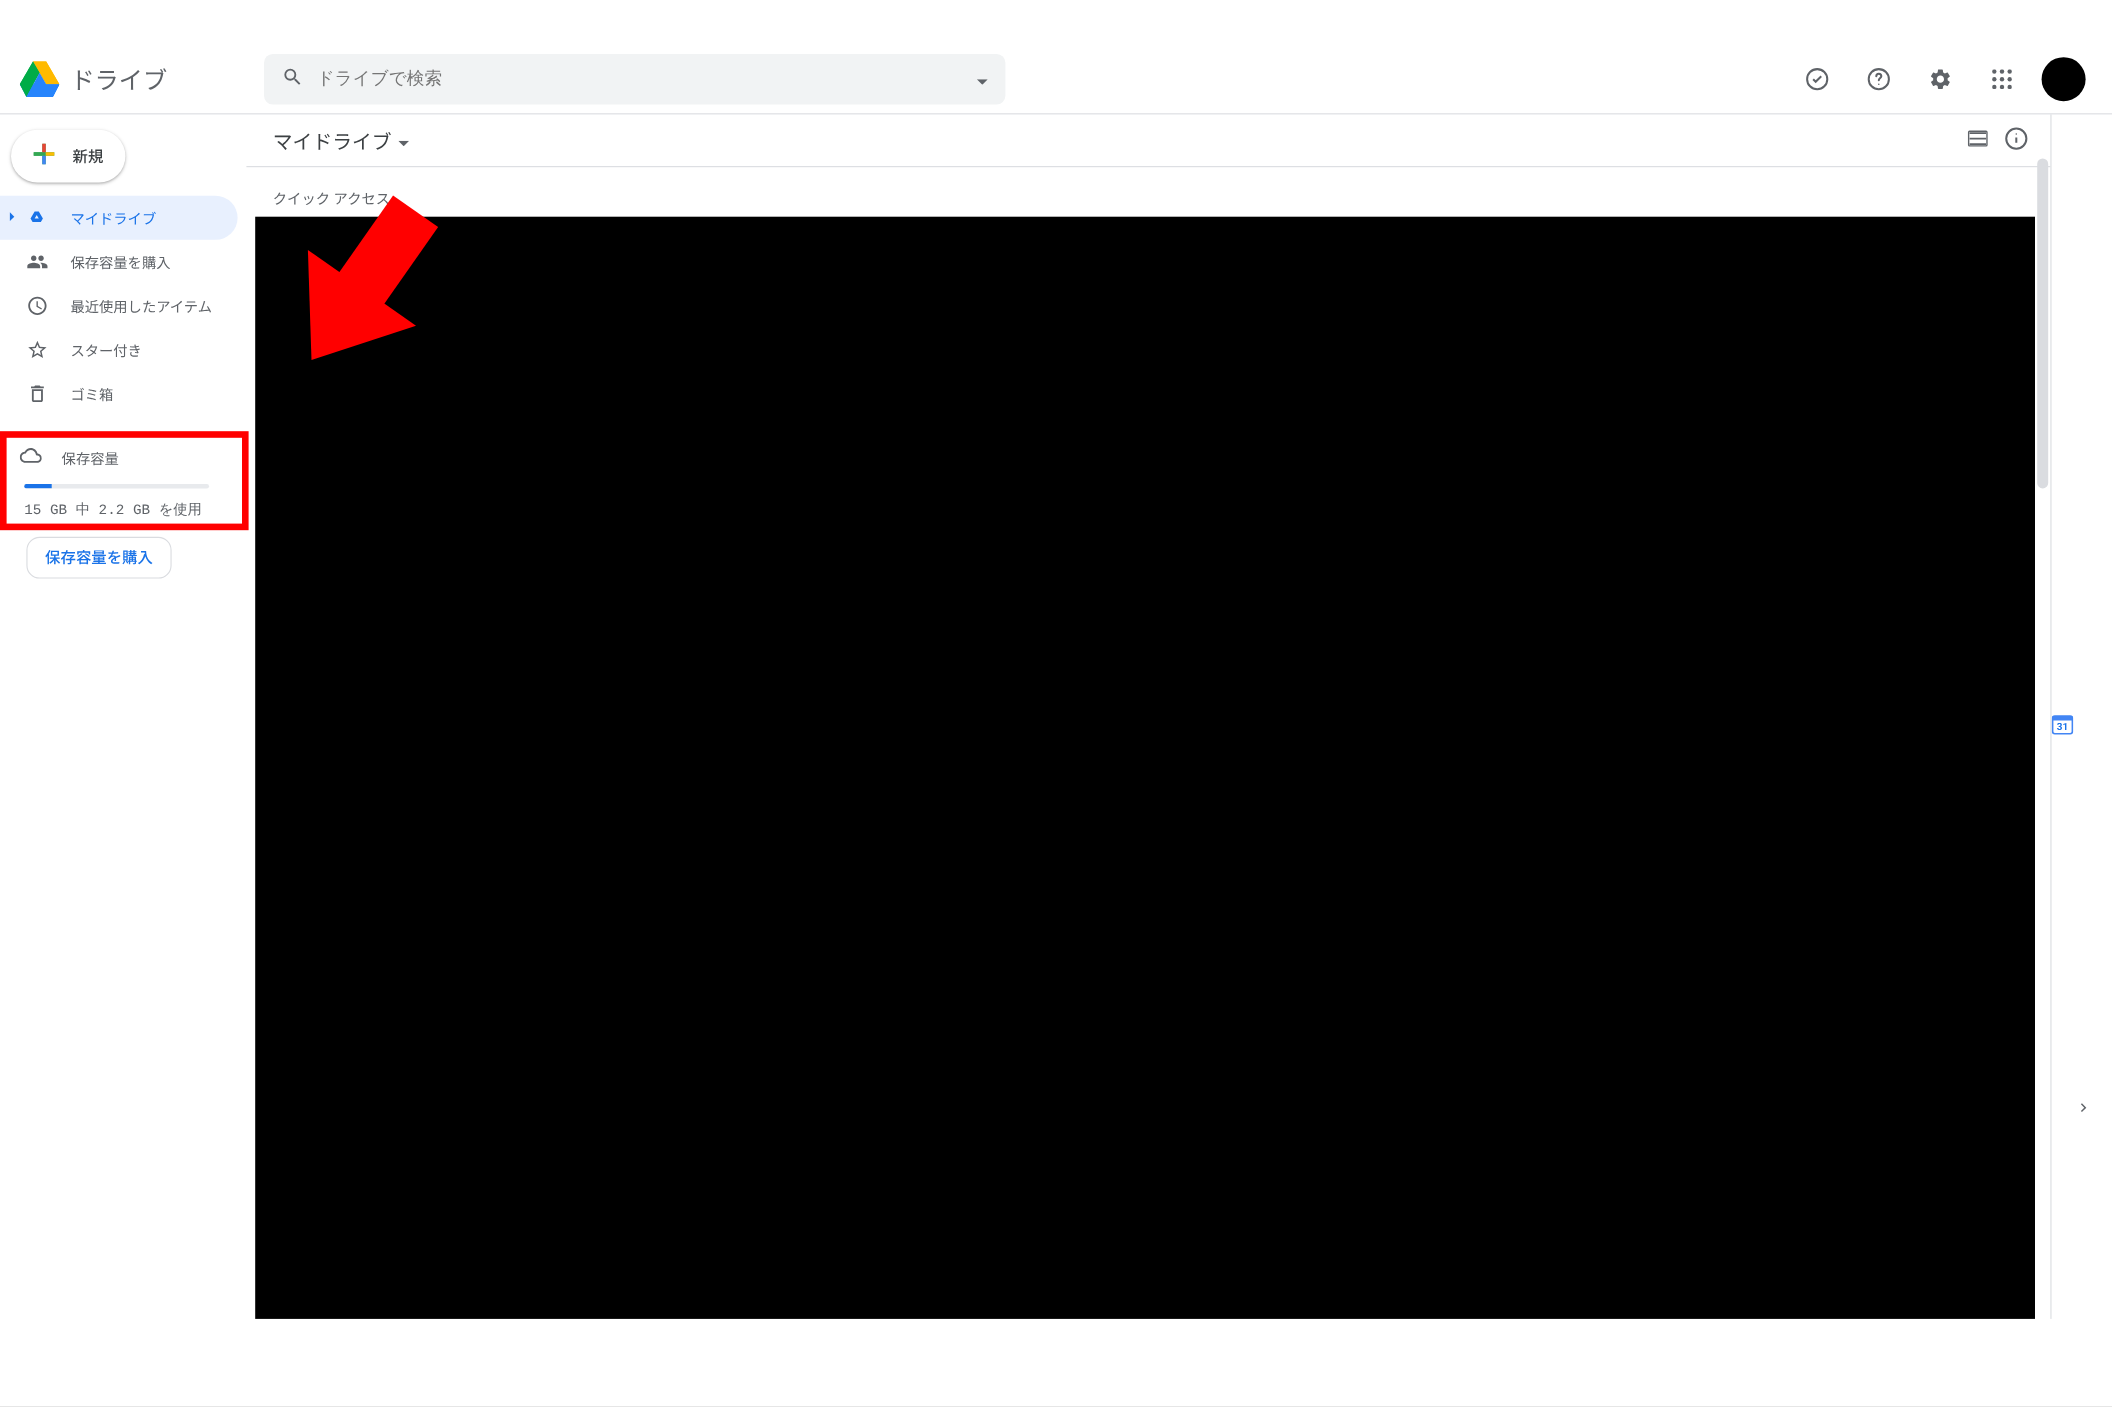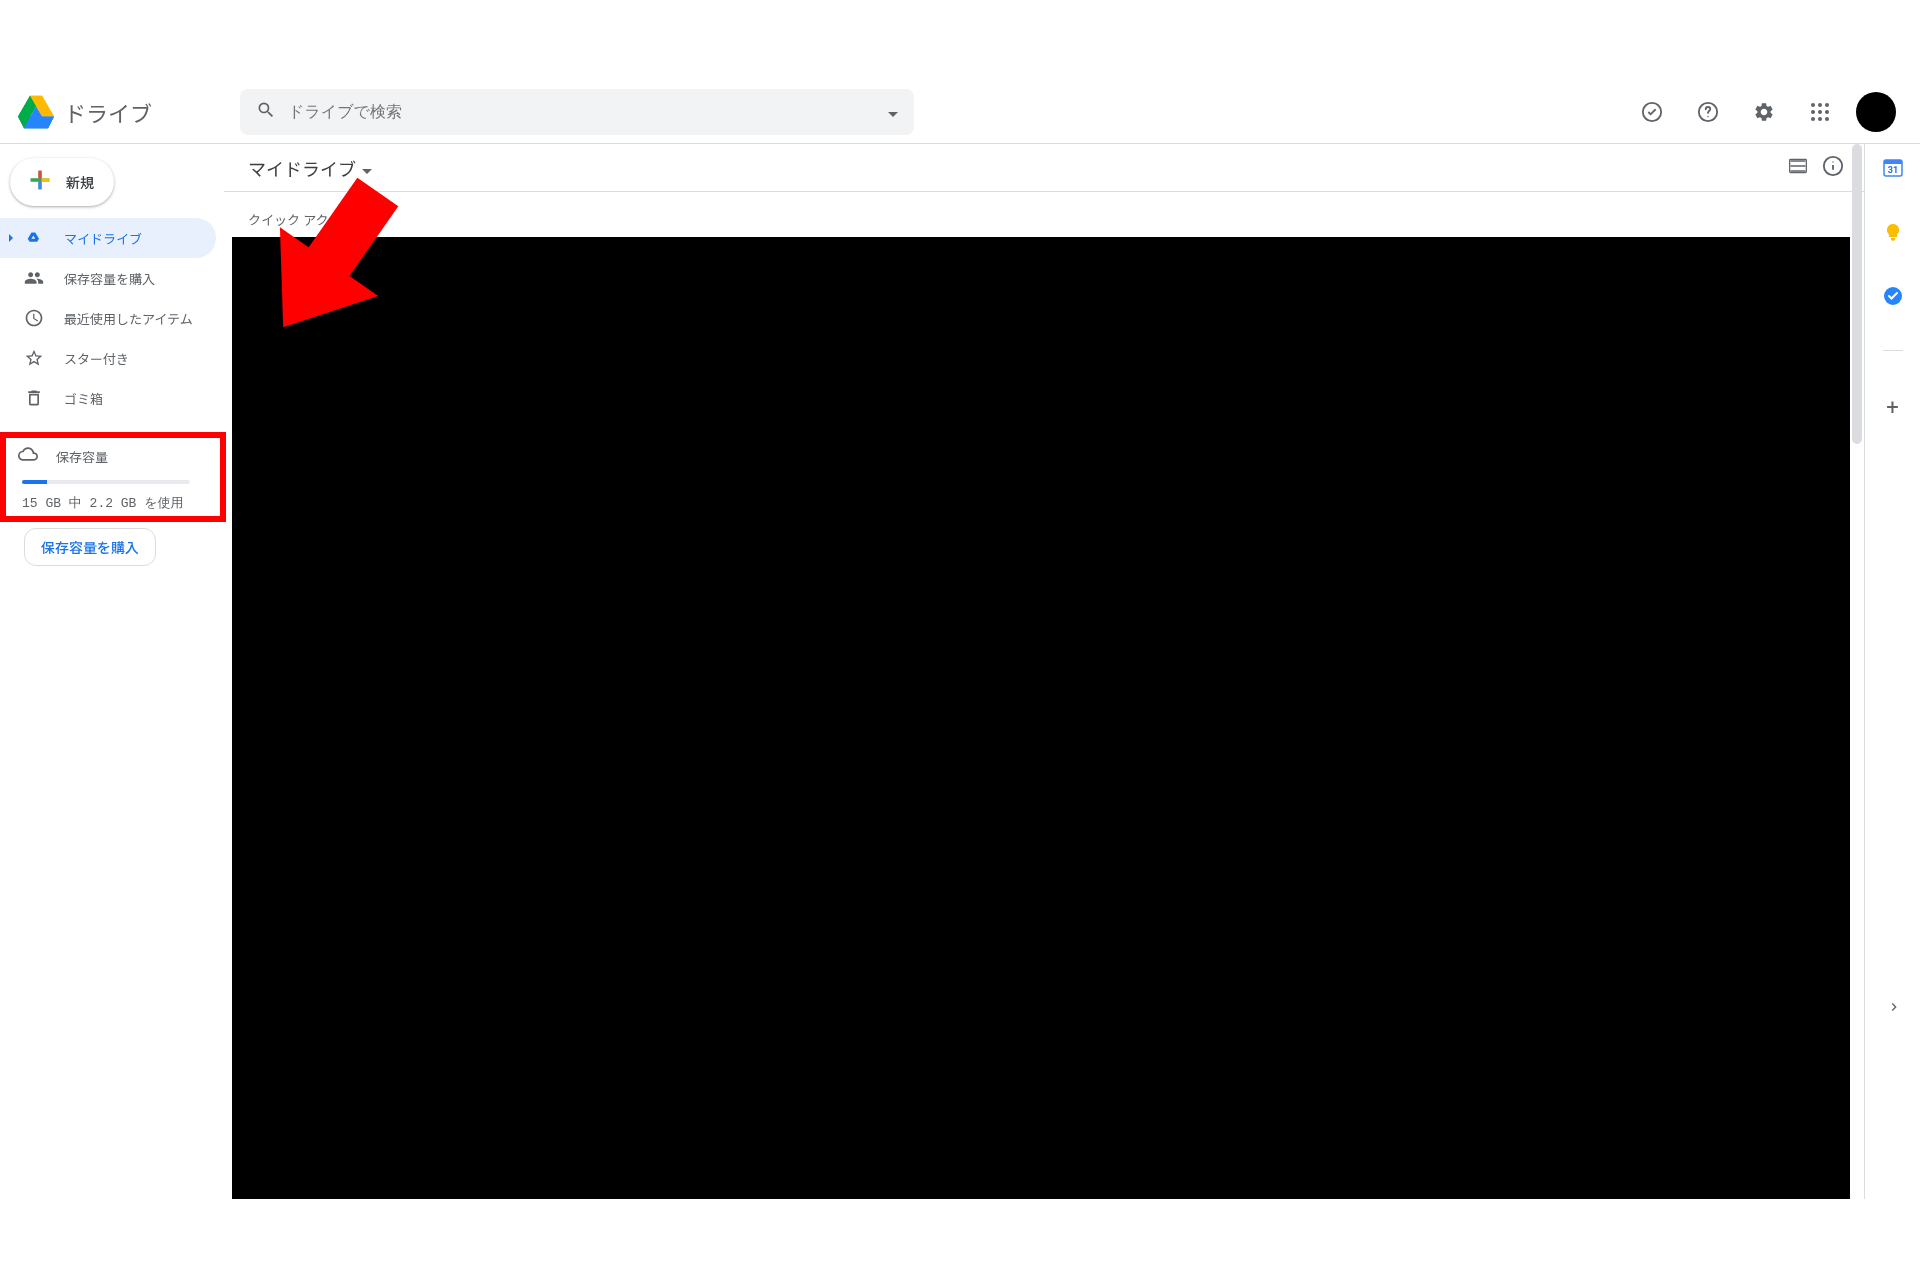--- a/index.html
+++ b/index.html
@@ -1,18 +1,18 @@
 <!DOCTYPE html>
 <html><head>
 <meta charset="utf-8">
 <style>
   * { box-sizing: border-box; margin: 0; padding: 0; }
   body { font-family: 'Roboto', 'Noto Sans JP', -apple-system, BlinkMacSystemFont, sans-serif; background: #fff; color: #5f6368; overflow: hidden; }
   
-  .app-container { width: 1920px; height: 1279px; position: relative; padding-top: 80px; }
+  .app-container { width: 1920px; height: 1279px; position: relative; padding-top: 40px; }
   
   
   .header { display: flex; align-items: center; height: 64px; padding: 0 16px; border-bottom: 1px solid #dadce0; background: #fff; }
   .logo-section { display: flex; align-items: center; gap: 8px; width: 220px; }
   .logo-icon { width: 40px; height: 40px; display: flex; align-items: center; justify-content: center; }
   .app-title { font-size: 22px; color: #5f6368; font-weight: 400; }
   
   .search-bar { flex: 0 0 674px; height: 46px; background: #f1f3f4; border-radius: 8px; display: flex; align-items: center; padding: 0 16px; margin-left: 4px; }
   .search-input { flex: 1; border: none; background: transparent; font-size: 16px; color: #0369a1; outline: none; margin-left: 12px; }
   .search-dropdown { margin-left: auto; color: #5f6368; }
@@ -50,21 +50,21 @@
   .breadcrumb-bar { display: flex; align-items: center; height: 48px; padding: 0 20px 0 24px; border-bottom: 1px solid #dadce0; }
   .breadcrumb { display: flex; align-items: center; gap: 6px; font-size: 18px; color: #3c4043; cursor: pointer; }
   .view-actions { margin-left: auto; display: flex; gap: 14px; align-items: center; }
   
   .quick-access-label { font-size: 13px; color: #5f6368; padding: 18px 24px 8px 24px; }
   .content-area { margin: 0 14px 0 8px; background: #000; flex: 1; height: 620px; position: relative; }
   
   .red-arrow { position: absolute; top: 160px; left: 228px; z-index: 10; pointer-events: none; }
   
   
-  .right-panel { width: 56px; border-left: 1px solid #dadce0; display: flex; flex-direction: column; align-items: center; padding-top: 14px; gap: 44px; }
+  .right-panel { width: 56px; border-left: 1px solid #dadce0; display: flex; align-items: center; padding-top: 14px; gap: 44px; }
   .panel-icon { width: 20px; height: 20px; display: flex; align-items: center; justify-content: center; cursor: pointer; }
   .panel-divider { width: 20px; height: 1px; background: #dadce0; }
   .panel-add { font-size: 22px; color: #5f6368; cursor: pointer; }
   .panel-expand { position: absolute; bottom: 260px; right: 18px; cursor: pointer; color: #5f6368; }
   
   
   .fake-scrollbar { position: absolute; right: 58px; top: 144px; width: 10px; height: 300px; background: #dadce0; border-radius: 5px; }
 </style>
 </head>
 <body>

